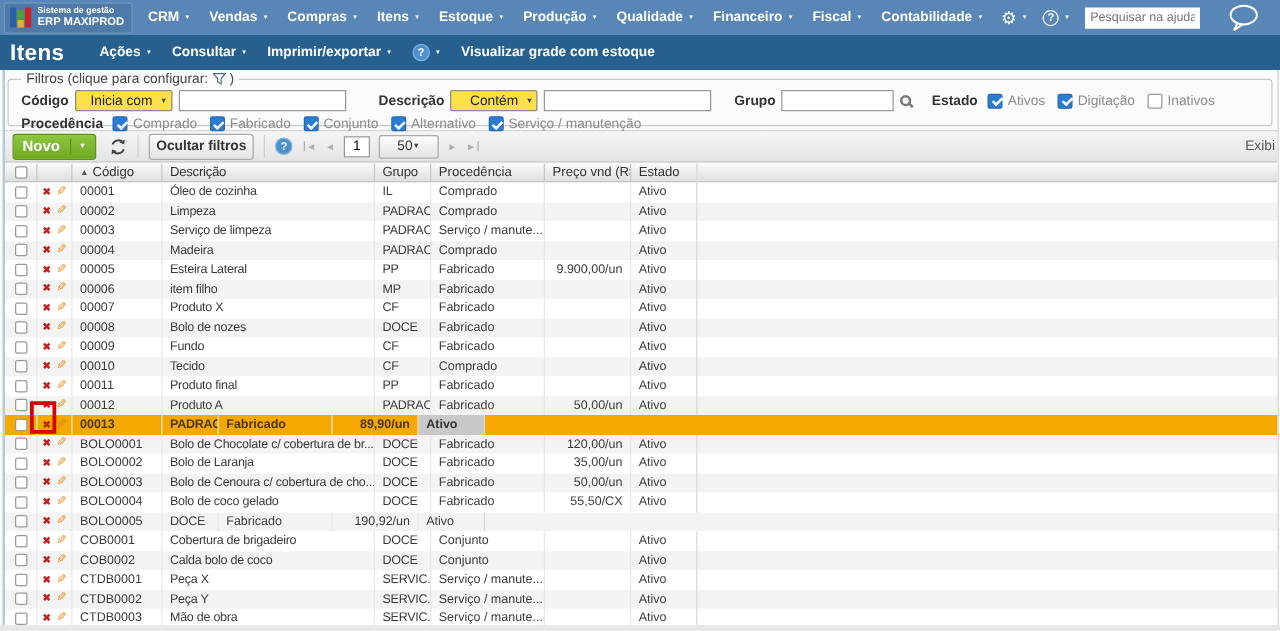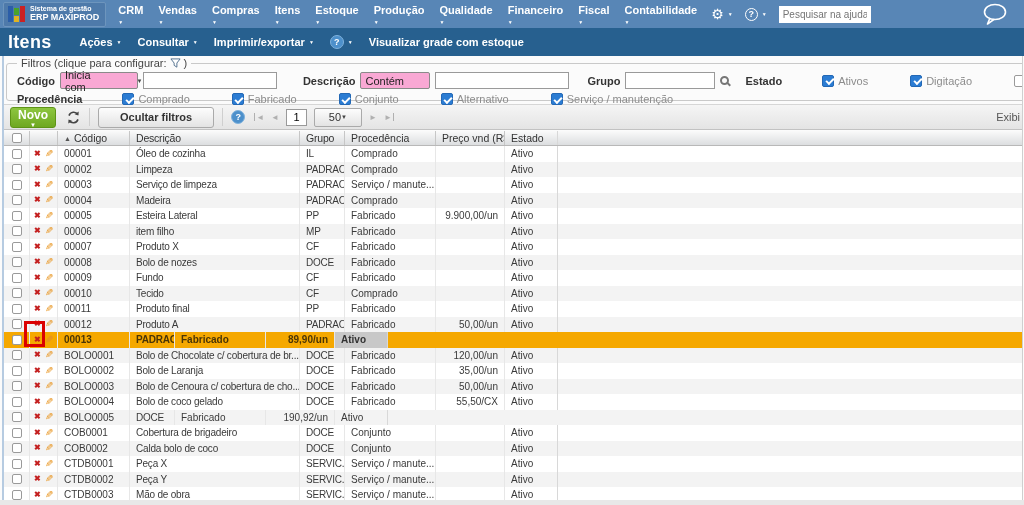--- a/index.html
+++ b/index.html
@@ -14,21 +14,21 @@
   .lg-bar { width:5px; }
   .lg-blue { height:16px; background:#2b5ea8; }
   .lg-red  { height:16px; background:#cc2222; }
   .lg-mid { display:flex; flex-direction:column; gap:1px; justify-content:flex-end; height:16px; }
   .lg-green { width:5px; height:7px; background:#4aa32a; }
   .lg-yellow { width:5px; height:6px; background:#e0b422; }
   .logo-text { color:#fff; line-height:1.1; }
   .logo-l1 { font-size:7px; font-weight:bold; }
   .logo-l2 { font-size:9px; font-weight:bold; }
   .menus { display:flex; align-items:center; gap:15px; }
-  .menu-item { color:#fff; font-size:11px; font-weight:bold; display:flex; gap:4px; cursor:pointer; white-space:nowrap;flex-direction:column; }
+  .menu-item { color:#fff; font-size:11px; font-weight:bold; display:flex; align-items:center; gap:4px; cursor:pointer; white-space:nowrap; }
   .caret { font-size:5px; color:#fff; line-height:1; }
   .gear { color:#fff; font-size:14px; margin-left:14px; display:flex; align-items:center; gap:4px; }
   .circle-q { width:13px; height:13px; border:1px solid #fff; border-radius:50%; color:#fff; font-size:9px; font-weight:bold; display:flex; align-items:center; justify-content:center; }
   .help-top { display:flex; align-items:center; gap:4px; margin-left:12px; }
   .top-search { width:92px; height:17px; border:1px solid #3c6globalea; border:none; font-size:10px; padding:0 4px; margin-left:12px; color:#555; }
   .chat { margin-left:auto; margin-right:16px; display:flex; align-items:center; }
 
   
   .pagebar { height:28px; background:#27608f; display:flex; align-items:center; color:#fff; padding-left:8px; }
   .page-title { font-size:18px; font-weight:bold; letter-spacing:.3px; }
@@ -38,39 +38,39 @@
   .pb-link { font-size:11px; font-weight:bold; color:#fff; cursor:pointer; }
 
   
   .content { position:relative; margin:0 1px 0 2px; border-left:2px solid #b6cbe1; border-right:1px solid #cfcfcf; height:449px; background:#fbfbfb; overflow:hidden; }
 
   
   fieldset.filters { margin:1px 4px 0 2px; border:1px solid #c9c9c9; border-radius:3px; padding:1px 8px 5px 10px; height:44px; }
   fieldset.filters legend { font-size:11px; color:#444; padding:0 4px; display:flex; align-items:center; gap:3px; }
   .frow { display:flex; align-items:center; margin-top:2px; }
   .flabel { font-size:11px; font-weight:bold; color:#333; white-space:nowrap; }
-  .fsel { display:inline-flex; align-items:center; justify-content:space-between; height:17px; border:1px solid #8a8a8a; border-radius:2px; background:#f9a8d4; font-size:11px; color:#222; padding:0 3px 0 4px; margin-left:5px;gap:40px; }
+  .fsel { display:inline-flex; align-items:center; justify-content:flex-end; height:17px; border:1px solid #8a8a8a; border-radius:2px; background:#fde047; font-size:11px; color:#222; padding:0 3px 0 4px; margin-left:5px; }
   .fsel .caret { color:#444; font-size:6px; margin-left:6px; }
   .ftxt { height:17px; border:1px solid #9a9a9a; background:#fff; font-size:11px; padding:0 3px; margin-left:5px; }
   .cbgroup { display:flex; align-items:center; gap:10px; margin-left:8px; }
-  .cbitem { display:flex; align-items:center; gap:4px; font-size:11px; color:#8c8c8c;margin-left:32px; }
+  .cbitem { display:flex; align-items:center; gap:4px; font-size:11px; color:#8c8c8c; }
   .cb { width:12px; height:12px; border:1px solid #9a9a9a; border-radius:2px; background:#fff; position:relative; display:inline-block; flex:none; }
   .cb.checked { background:#2b7cd3; border-color:#2368b5; }
   .cb.checked::after { content:""; position:absolute; left:2.5px; top:2.5px; width:6px; height:3px; border-left:2px solid #fff; border-bottom:2px solid #fff; transform:rotate(-45deg); }
   .lens { width:9px; height:9px; border:2px solid #777; border-radius:50%; position:relative; margin-left:5px; display:inline-block; }
   .lens::after { content:""; position:absolute; width:5px; height:2px; background:#777; right:-4px; bottom:-2px; transform:rotate(45deg); }
 
   
   .toolbar { margin-top:3px; height:26px; background:linear-gradient(#f5f5f5,#e4e4e4); border-top:1px solid #d6d6d6; border-bottom:1px solid #c2c2c2; display:flex; align-items:center; padding:0 6px; overflow:hidden; }
-  .btn-novo { height:21px; background:linear-gradient(#8dc63f,#6fa821); border:1px solid #5e9416; border-radius:3px; color:#fff; font-size:12px; font-weight:bold; display:flex; align-items:center; padding:0 7px; cursor:pointer;flex-direction:column; }
+  .btn-novo { height:21px; background:linear-gradient(#8dc63f,#6fa821); border:1px solid #5e9416; border-radius:3px; color:#fff; font-size:12px; font-weight:bold; display:flex; align-items:center; padding:0 7px; cursor:pointer; }
   .btn-novo .divider { width:1px; height:13px; background:#5e9416; margin:0 6px 0 8px; }
   .btn-novo .caret { font-size:6px; }
   .tb-sep { width:1px; height:18px; background:#cfcfcf; margin:0 8px; }
   .refresh { margin-left:10px; display:flex; align-items:center; cursor:pointer; }
-  .btn-flat { height:21px; background:linear-gradient(#fdfdfd,#e3e3e3); border:1px solid #aaa; border-radius:3px; color:#333; font-size:11px; font-weight:bold; display:flex; align-items:center; padding:0 21px; cursor:pointer; }
+  .btn-flat { height:21px; background:linear-gradient(#fdfdfd,#e3e3e3); border:1px solid #aaa; border-radius:3px; color:#333; font-size:11px; font-weight:bold; display:flex; align-items:center; padding:0 5px; cursor:pointer; }
   .pager { display:flex; align-items:center; gap:7px; margin-left:9px; }
   .pg-arrow { color:#b0b0b0; font-size:8px; display:flex; align-items:center; gap:1px; cursor:default; }
   .pg-bar { width:1px; height:8px; background:#b0b0b0; display:inline-block; }
   .pg-input { width:21px; height:17px; border:1px solid #999; background:#fff; font-size:11px; text-align:center; }
   .pg-size { width:48px; height:19px; background:linear-gradient(#fdfdfd,#e3e3e3); border:1px solid #aaa; border-radius:2px; font-size:11px; color:#333; display:flex; align-items:center; justify-content:center; padding:0 4px; cursor:pointer; }
   .pg-size .caret { color:#444; font-size:6px; }
   .exibindo { margin-left:auto; margin-right:-4px; font-size:11px; color:#555; white-space:nowrap; }
 
   
   .grid { margin-top:1px; }

